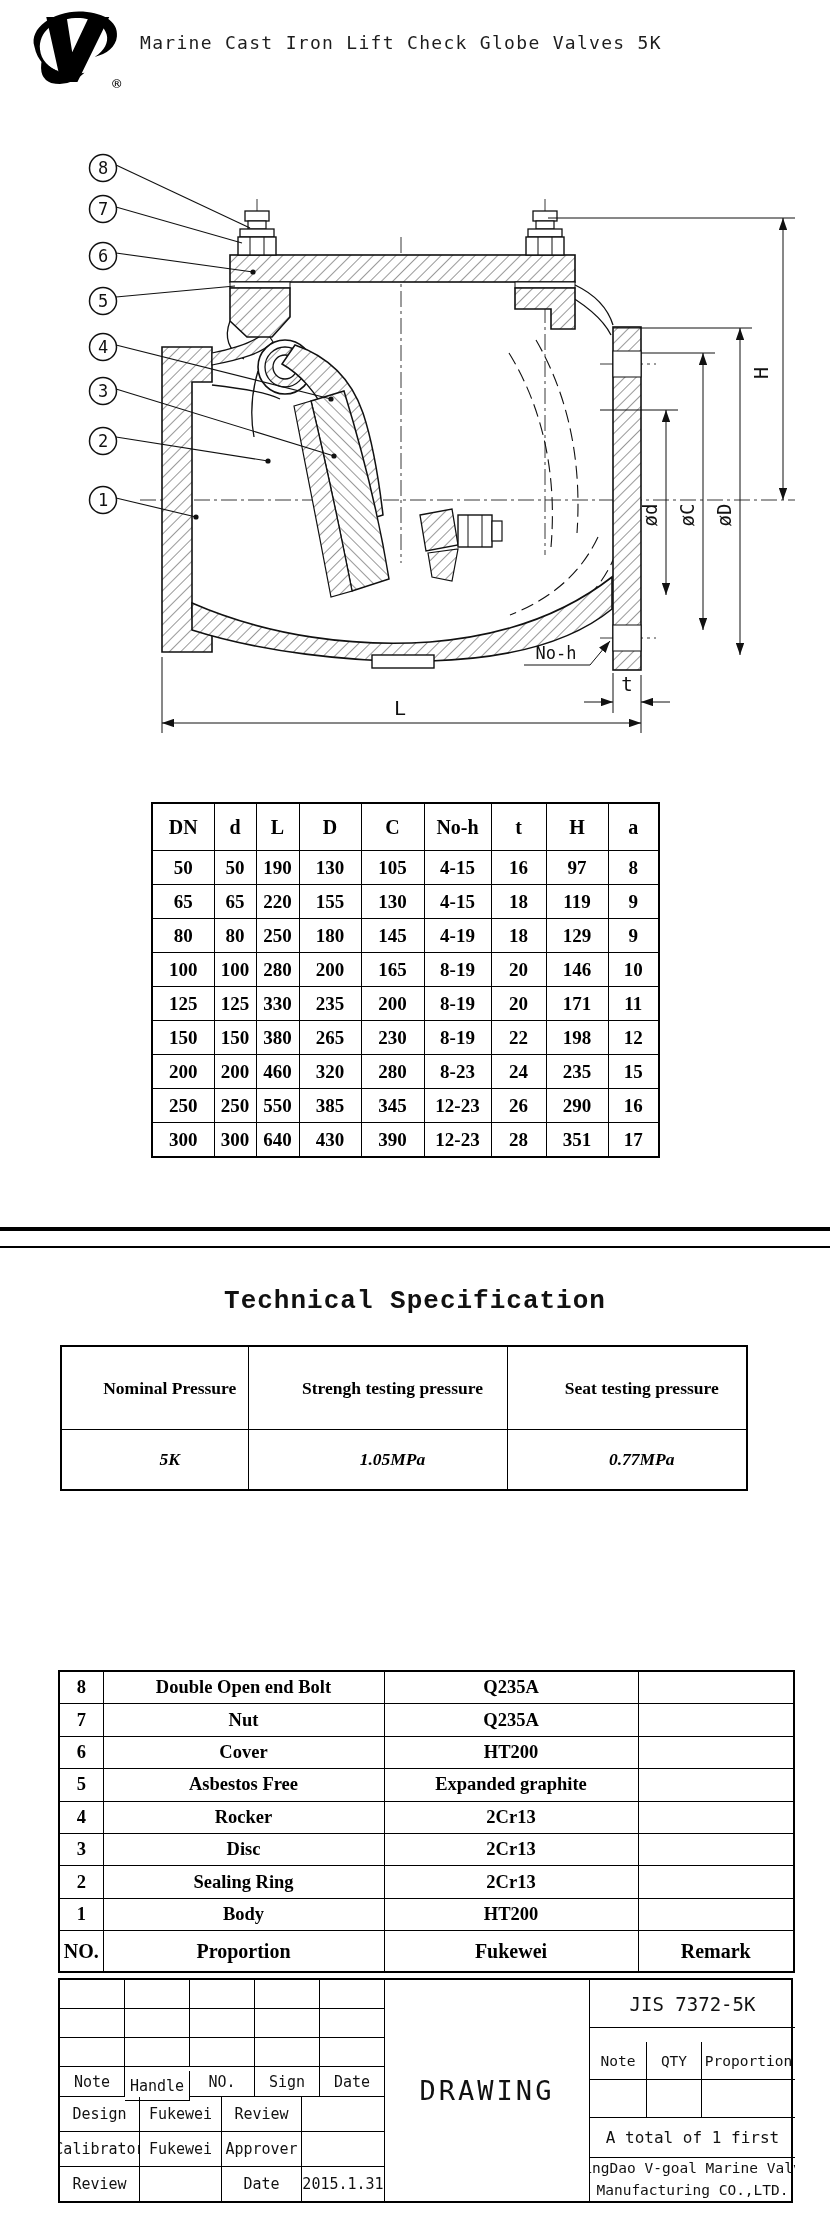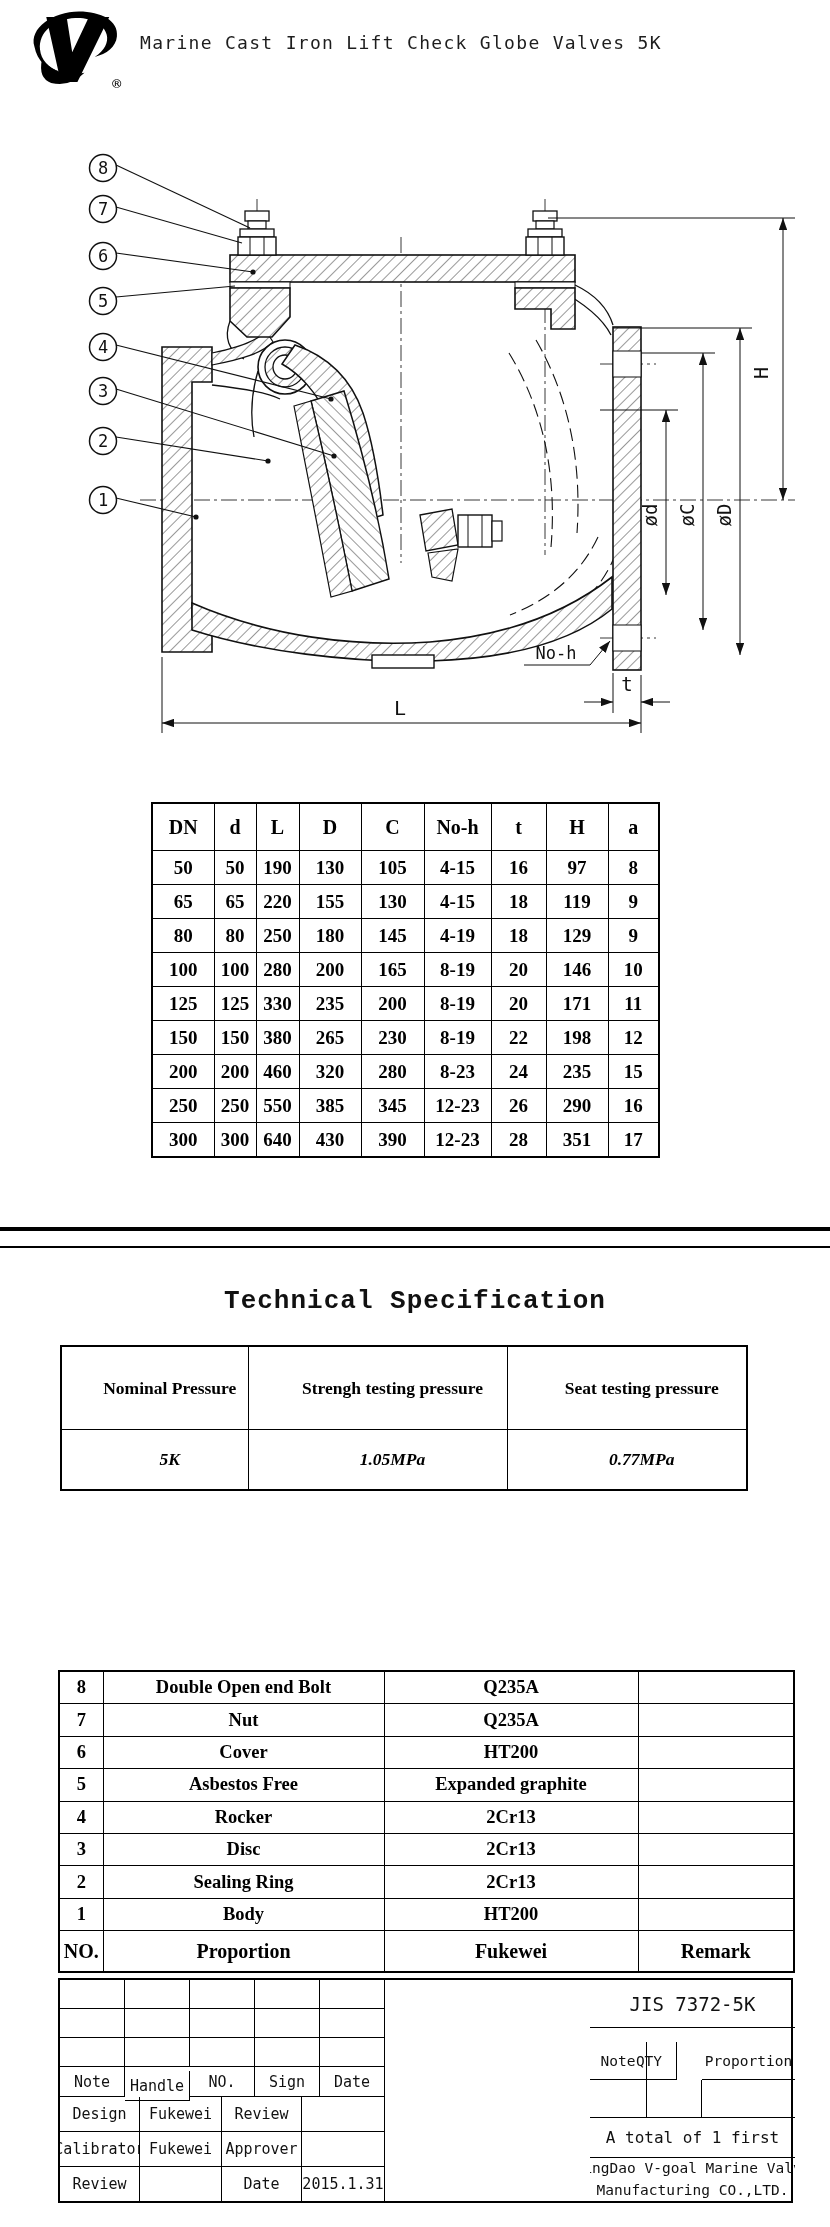--- a/index.html
+++ b/index.html
@@ -456,24 +456,25 @@
     <div class="tb-cell" style="left:0;top:152px;width:80px;height:35px">Calibrator</div>
     <div class="tb-cell" style="left:80px;top:152px;width:82px;height:35px">Fukewei</div>
     <div class="tb-cell" style="left:162px;top:152px;width:80px;height:35px">Approver</div>
     <div class="tb-cell" style="left:242px;top:152px;width:83px;height:35px"></div>
 
     <div class="tb-cell no-b" style="left:0;top:187px;width:80px;height:34px">Review</div>
     <div class="tb-cell no-b" style="left:80px;top:187px;width:82px;height:34px"></div>
     <div class="tb-cell no-b" style="left:162px;top:187px;width:80px;height:34px">Date</div>
     <div class="tb-cell no-b" style="left:242px;top:187px;width:83px;height:34px">2015.1.31</div>
 
+    <div class="tb-cell tb-drawing no-b" style="left:325px;top:0;width:205px;height:221px">DRAWING</div>
 
     <div class="tb-cell tb-jis no-r" style="left:530px;top:0;width:205px;height:48px">JIS 7372-5K</div>
     <div class="tb-cell tb-small" style="left:530px;top:62px;width:57px;height:38px">Note</div>
-    <div class="tb-cell tb-small" style="left:562px;top:62px;width:55px;height:38px">QTY</div>
+    <div class="tb-cell tb-small" style="left:587px;top:62px;width:55px;height:38px">QTY</div>
     <div class="tb-cell tb-small no-r" style="left:642px;top:62px;width:93px;height:38px">Proportion</div>
     <div class="tb-cell" style="left:530px;top:100px;width:57px;height:38px"></div>
     <div class="tb-cell" style="left:587px;top:100px;width:55px;height:38px"></div>
     <div class="tb-cell no-r" style="left:642px;top:100px;width:93px;height:38px"></div>
     <div class="tb-cell no-r" style="left:530px;top:138px;width:205px;height:40px;font-size:16px">A total of 1 first</div>
     <div class="tb-cell tb-company no-r no-b" style="left:530px;top:178px;width:205px;height:43px">
       <span>QingDao V-goal Marine Valve</span>
       <span>Manufacturing CO.,LTD.</span>
     </div>
   </div>

